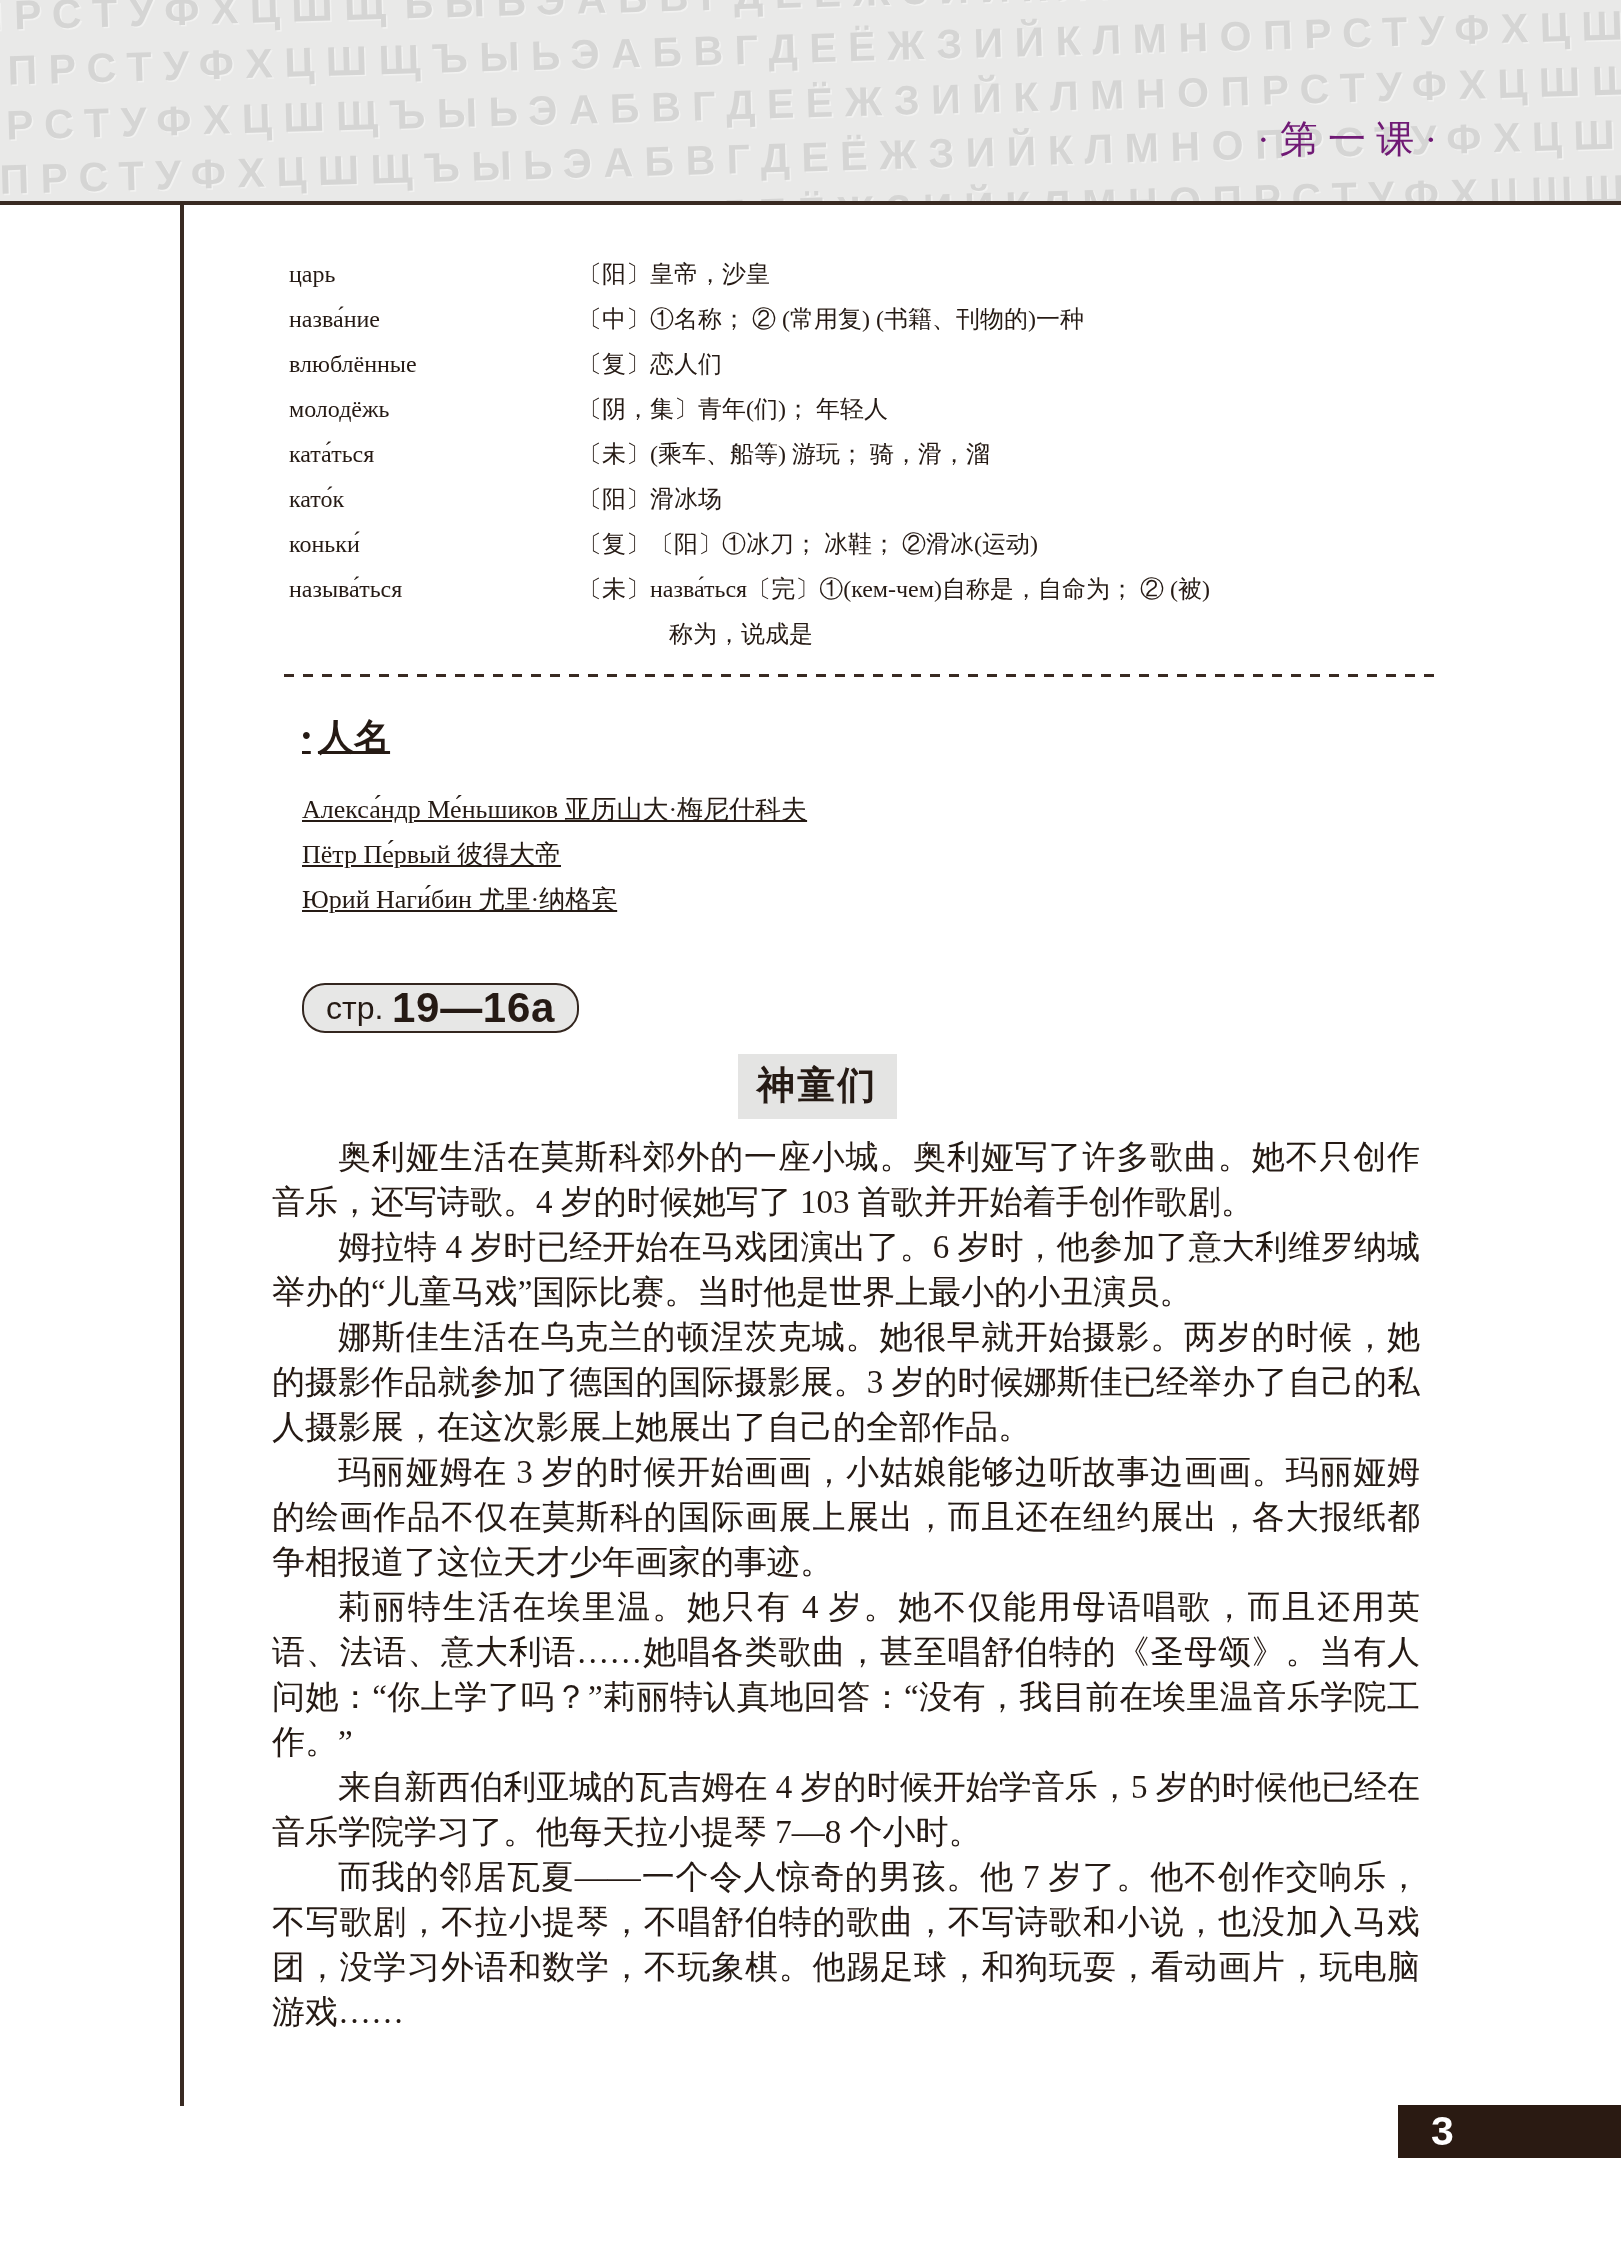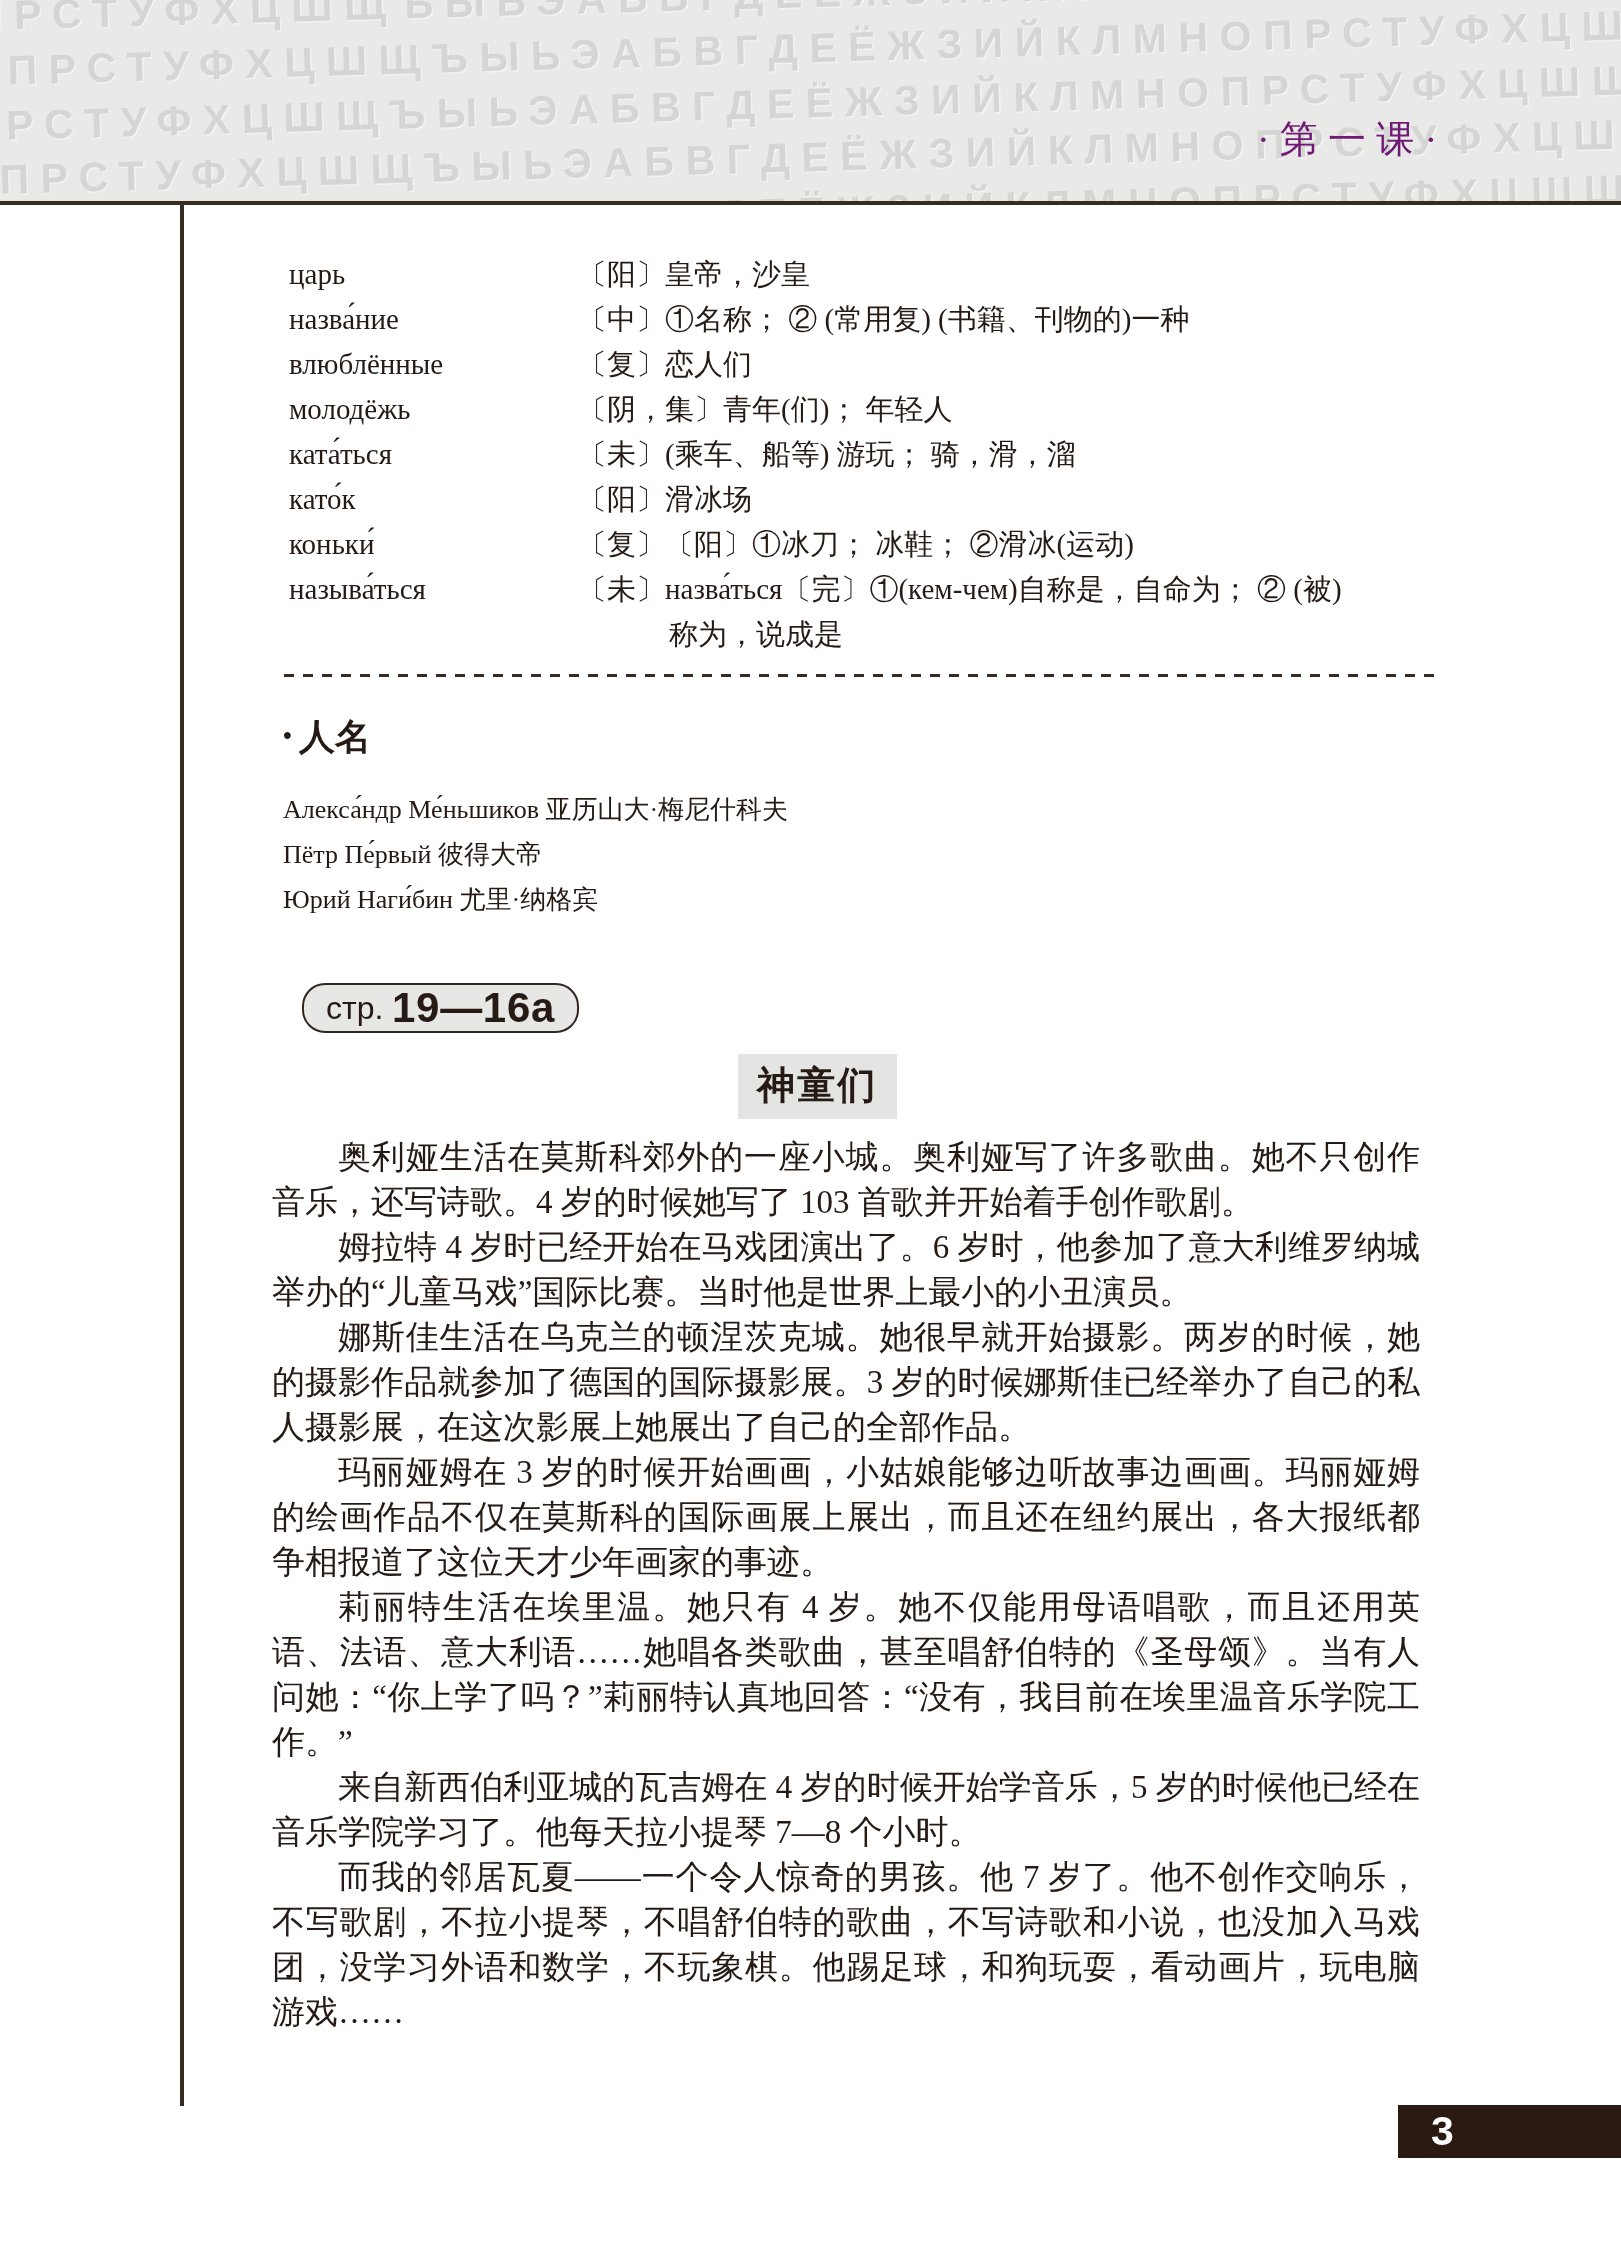--- a/index.html
+++ b/index.html
@@ -31,32 +31,32 @@
     font-size:41px;letter-spacing:11.6px;color:var(--header-letters);
     text-shadow:1.5px 1.5px 0 #f2f2f1;
   }
   .lesson{
     position:absolute;top:111px;left:1257px;z-index:3;
     font-size:38px;font-weight:normal;letter-spacing:10.2px;color:#701a75;line-height:57px;
   }
   
   .vrule{position:absolute;left:180px;top:205px;width:3.6px;height:1901px;background:var(--rule);}
   
-  .vocab{position:absolute;left:289px;top:252px;width:1153px;font-size:29px;line-height:45px;}
+  .vocab{position:absolute;left:289px;top:252px;width:1153px;font-size:24px;line-height:45px;}
   .vrow{position:relative;}
   .term{position:absolute;left:0;top:0;white-space:nowrap;}
   .vdef{margin-left:289px;}
   .vdef .cont{padding-left:91px;}
   
   .dashes{
     position:absolute;left:284px;top:674px;width:1153px;height:2.9px;
     background:repeating-linear-gradient(90deg,var(--rule) 0 10.2px,transparent 10.2px 19px);
   }
   
-  .names{position:absolute;left:283px;top:713px;width:1153px;}
+  .names{position:absolute;left:302px;top:713px;width:1153px;text-decoration:underline;}
   .names-head{font-size:36px;font-weight:bold;line-height:45px;}
   .bullet{font-size:25px;vertical-align:5.1px;margin-right:7.3px;}
   .name-lines{margin-top:27px;font-size:26px;line-height:45px;}
   
   .pageref{
     position:absolute;left:302px;top:983px;height:50px;box-sizing:border-box;
     border:2.9px solid #33261f;border-radius:23px;background:var(--badge-bg);
     display:inline-flex;align-items:center;padding:0 22px;
     font-family:"Liberation Sans","DejaVu Sans",sans-serif;font-size:32px;color:var(--ink);
   }

